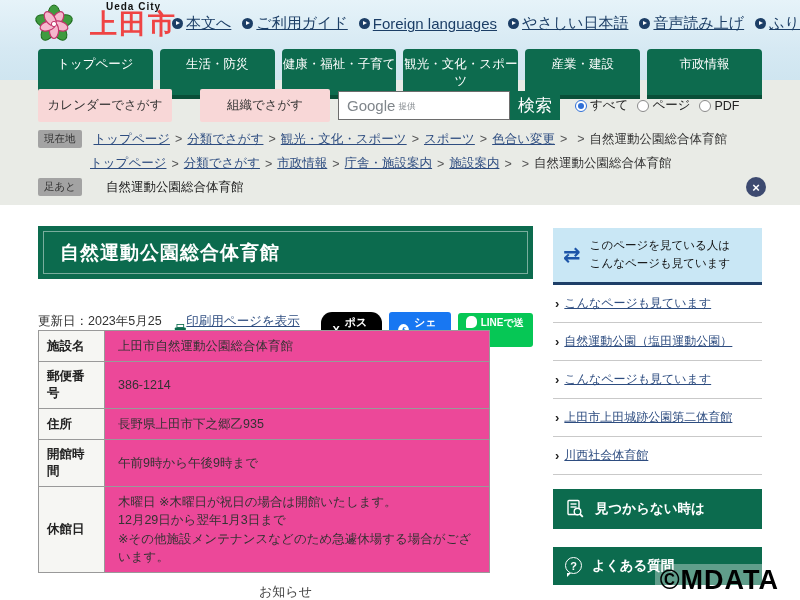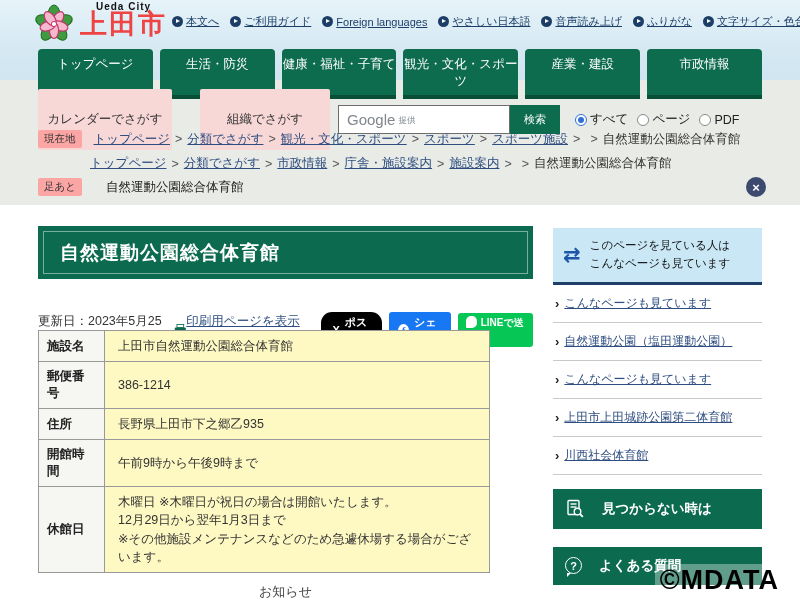--- a/index.html
+++ b/index.html
@@ -9,61 +9,61 @@
     font-family:"Liberation Sans","DejaVu Sans",sans-serif; color:#333;
   }
   a { cursor:pointer; }
 
   
   .band-blue { position:absolute; top:0; left:0; width:800px; height:80px;
     background:linear-gradient(180deg,#e6f3f9 0%,#d6e9f3 60%,#cfe5f0 100%); }
   .band-gray { position:absolute; top:80px; left:0; width:800px; height:125px; background:#e9ebe6; }
 
   
-  .brand { position:absolute; left:33px; top:2px; display:flex; align-items:flex-end; gap:5px; }
+  .brand { position:absolute; left:33px; top:2px; display:flex; align-items:flex-end; gap:15px; }
   .brand-text { display:flex; flex-direction:column; align-items:center; line-height:1; padding-bottom:4px; }
   .brand-en { font-size:10px; font-weight:bold; letter-spacing:1px; color:#111; margin-bottom:1px; }
   .brand-jp { font-size:27px; font-weight:bold; color:#ef4444; font-family:Liberation Mono, monospace; letter-spacing:2px; }
 
   
   .utility-nav { position:absolute; left:172px; top:14px; right:20px; display:flex; gap:11px; align-items:center; white-space:nowrap; }
-  .u-link { display:flex; align-items:center; gap:3px; font-size:11px; color:#1c3e66; text-decoration:underline; }
+  .u-link { display:flex; align-items:center; gap:3px; font-size:15px; color:#1c3e66; text-decoration:underline; }
   .bullet { width:11px; height:11px; border-radius:50%; background:#1c3e66; position:relative; flex:0 0 11px; }
   .bullet::after { content:""; position:absolute; left:4px; top:2.8px;
     border-left:4px solid #fff; border-top:2.7px solid transparent; border-bottom:2.7px solid transparent; }
 
   
   .nav { position:absolute; top:49px; left:38px; width:724px; display:flex; gap:7px; }
   .nav-btn { flex:1; background:#0d6b4e; color:#fff; font-size:12.5px; text-align:center;
     padding:7px 0 5px; border-radius:4px 4px 0 0; border-bottom:4px solid #094f38; cursor:pointer; }
 
   
   .search-row { position:absolute; top:89px; left:38px; width:724px; display:flex; align-items:center; }
-  .pink-btn { background:#f8d7d7; color:#333; font-size:12.5px; text-align:center; padding:22px 0;
+  .pink-btn { background:#f8d7d7; color:#333; font-size:12.5px; text-align:center; padding:8px 0;
     border-radius:2px; cursor:pointer; }
   .pink-btn.b1 { width:134px; }
   .pink-btn.b2 { width:130px; margin-left:28px; }
   .kw-label { margin-left:30px; font-size:12.5px; color:#222; }
   .kw-input { margin-left:8px; width:172px; height:29px; background:#fff; border:1px solid #6d6d6d;
     display:flex; align-items:center; padding:0 8px; }
   .g-brand { font-size:15px; color:#80868b; }
   .g-provided { font-size:8.5px; color:#80868b; margin-left:3px; margin-top:3px; }
-  .search-btn { width:50px; height:29px; background:#0d6b4e; color:#fff; font-size:11px;
+  .search-btn { width:50px; height:29px; background:#0d6b4e; color:#fff; font-size:17px;
     display:flex; align-items:center; justify-content:center; cursor:pointer; }
   .radios { display:flex; align-items:center; gap:9px; margin-left:15px; font-size:12.5px; color:#222; }
   .radio { display:flex; align-items:center; gap:3px; cursor:pointer; }
   .radio-dot { width:12px; height:12px; border-radius:50%; border:1px solid #8a8a8a; background:#fff; position:relative; }
   .radio-dot.sel { border-color:#2f6fd6; }
   .radio-dot.sel::after { content:""; position:absolute; inset:2px; border-radius:50%; background:#2f6fd6; }
 
   
   .crumb-line { position:absolute; left:38px; right:30px; display:flex; align-items:center; font-size:12.5px; white-space:nowrap; }
   .crumb1 { top:130px; }
   .crumb2 { top:155px; left:90px; }
-  .mini-badge { background:#fca5a5; font-size:10.5px; color:#333; padding:2px 6px; border-radius:2px; margin-right:12px; }
+  .mini-badge { background:#a3a3a3; font-size:10.5px; color:#333; padding:2px 6px; border-radius:2px; margin-right:12px; }
   .crumb-line a { color:#2e4d80; text-decoration:underline; }
   .sep { margin:0 5px; color:#555; }
   .crumb-current { color:#333; }
 
   
   .footprint { position:absolute; top:177px; left:38px; width:728px; display:flex; align-items:center; }
   .fp-item { margin-left:12px; font-size:12.5px; color:#222; }
   .close-btn { margin-left:auto; width:20px; height:20px; border-radius:50%; background:#3d4a70; color:#fff;
     display:flex; align-items:center; justify-content:center; font-size:13px; font-weight:bold; cursor:pointer; }
 
@@ -85,35 +85,35 @@
     display:flex; align-items:center; justify-content:center; font-size:10px; font-weight:bold;
     font-family:"Liberation Serif",serif; }
   .share-line { margin-left:7px; background:#06c755; color:#fff; border-radius:3px; padding:3px 8px;
     font-size:10px; font-weight:bold; display:flex; align-items:flex-start; gap:4px; cursor:pointer; }
   .line-bubble { width:13px; height:12px; background:#fff; border-radius:5px 5px 5px 1px; position:relative; }
 
   table.facility { position:absolute; top:330px; left:38px; width:452px; border-collapse:collapse;
     font-size:12.5px; color:#333; }
   table.facility th { width:66px; background:#f6f6f3; border:1px solid #999; font-weight:bold;
     text-align:left; padding:6px 8px; vertical-align:middle; color:#222;margin-left:6px; }
-  table.facility td { border:1px solid #999; background:#fef9c3; padding:6px 13px; line-height:1.45; white-space:pre-line; }
+  table.facility td { border:1px solid #999; background:#ec4899; padding:6px 13px; line-height:1.45; white-space:pre-line; }
 
   .notice-heading { position:absolute; top:583px; left:38px; width:495px; text-align:center;
     font-size:13px; color:#444; }
 
   
   .sidebar { position:absolute; top:228px; left:553px; width:209px; }
   .rel-header { background:#c9e7f5; border-bottom:3px solid #1e3f68; padding:9px 10px;
     display:flex; align-items:center; gap:9px; }
   .swap-icon { font-size:21px; color:#1d55a8; font-weight:bold; line-height:1; }
   .rel-header-text { font-size:11.5px; line-height:1.55; color:#111; }
   .rel-link { border-bottom:1px solid #c9c9c9; padding:10px 2px; font-size:12px; display:flex; align-items:center; }
   .chev { color:#222; margin-right:5px; font-weight:bold; font-size:13px; }
   .rel-link a { color:#2e4d80; text-decoration:underline; }
-  .side-btn { background:#0c6b4e; color:#fff; display:flex; align-items:center; gap:17px;
+  .side-btn { background:#0c6b4e; color:#fff; display:flex; align-items:center; gap:10px;
     padding:0 12px; font-size:13.5px; font-weight:bold; cursor:pointer; }
   .side-btn.b1 { margin-top:14px; height:40px; }
   .side-btn.b2 { margin-top:18px; height:38px; }
   .q-icon { width:17px; height:17px; border:1.5px solid #fff; border-radius:50%;
     display:flex; align-items:center; justify-content:center; font-size:11px; font-weight:bold; position:relative; flex:0 0 17px; }
   .q-icon::after { content:""; position:absolute; left:1px; bottom:-4px;
     border-top:4px solid #fff; border-right:4px solid transparent; }
 
   
   .watermark { position:absolute; right:16px; bottom:0; font-size:27px; font-weight:bold; color:#000;
@@ -218,21 +218,21 @@
 <div class="crumb-line crumb1">
   <span class="mini-badge">現在地</span>
   <a>トップページ</a>
     <span class="sep">&gt;</span>
   <a>分類でさがす</a>
     <span class="sep">&gt;</span>
   <a>観光・文化・スポーツ</a>
     <span class="sep">&gt;</span>
   <a>スポーツ</a>
     <span class="sep">&gt;</span>
-  <a>スポーツ施設</a>
+  <a>色合い変更</a>
     <span class="sep">&gt;</span>
     <span class="sep">&gt;</span>
   <span class="crumb-current">自然運動公園総合体育館</span>
 </div>
 
 <div class="crumb-line crumb2">
   <a>トップページ</a>
     <span class="sep">&gt;</span>
   <a>分類でさがす</a>
     <span class="sep">&gt;</span>

